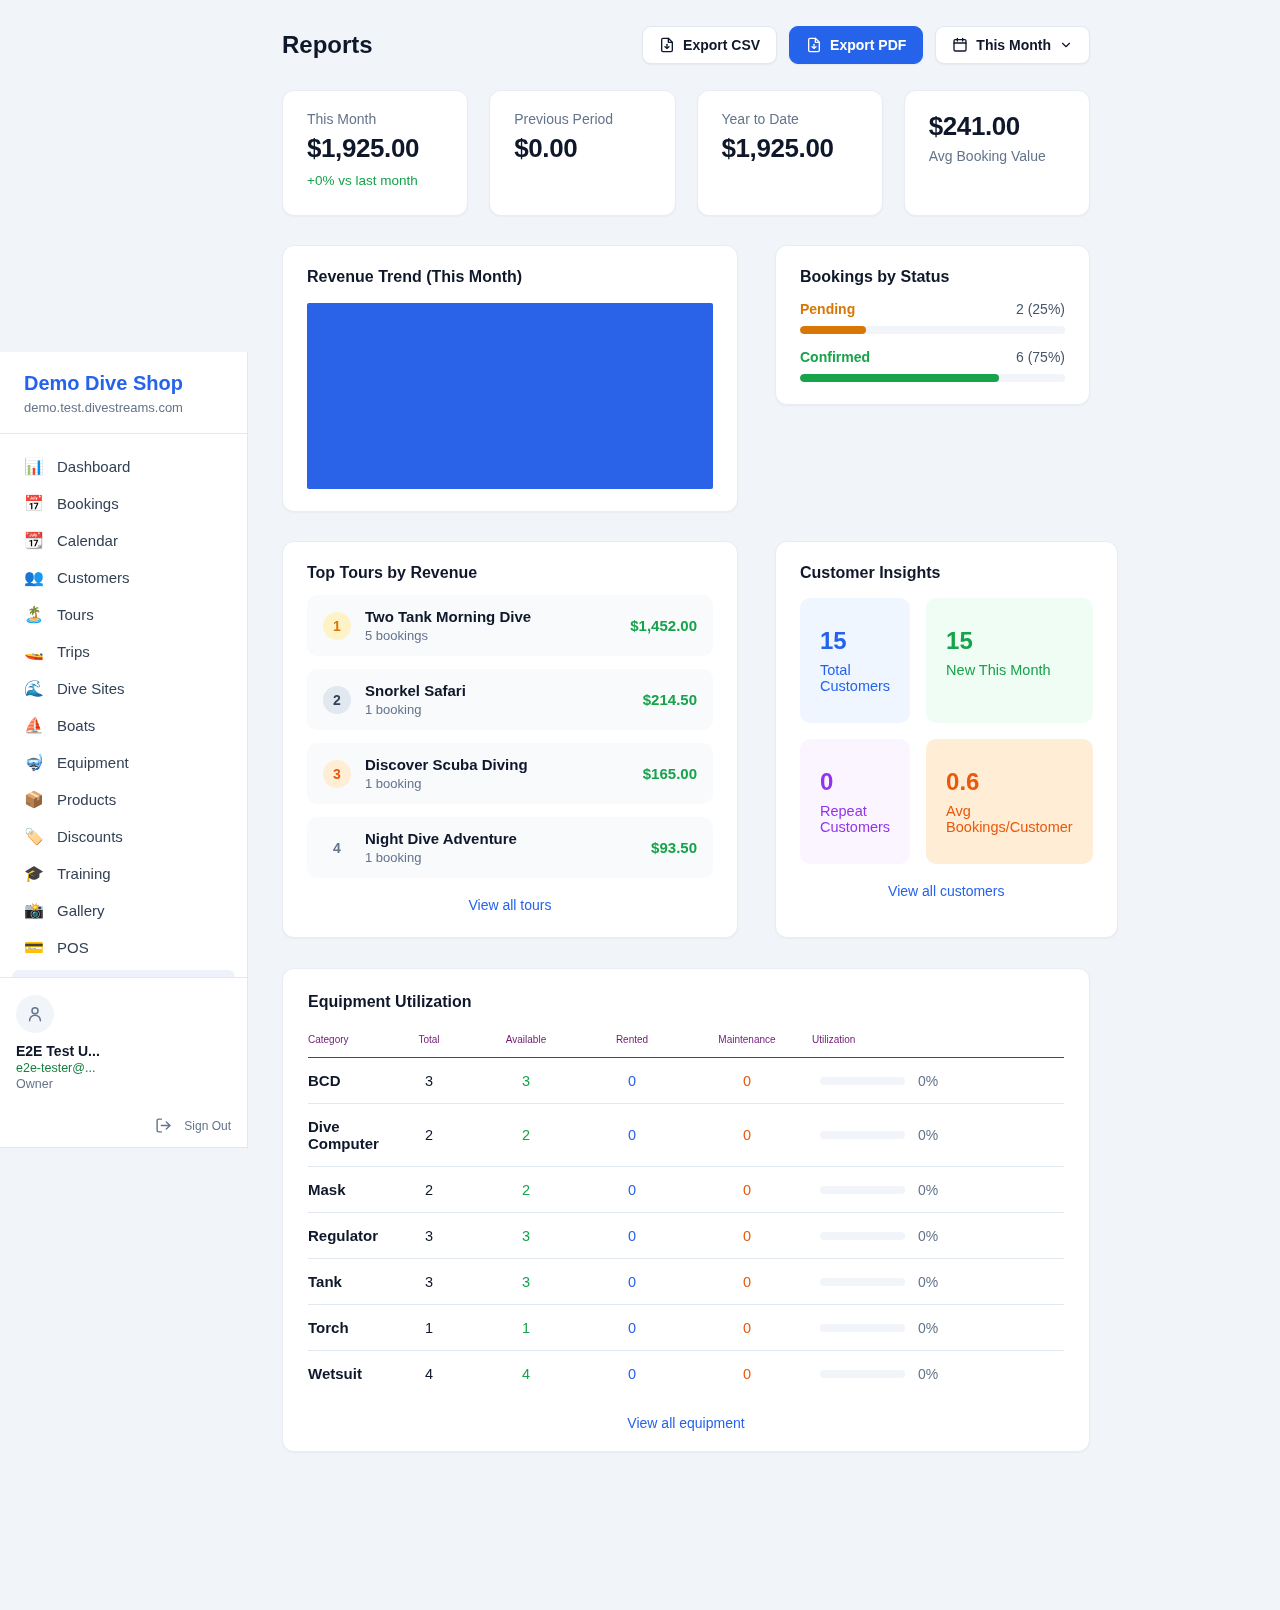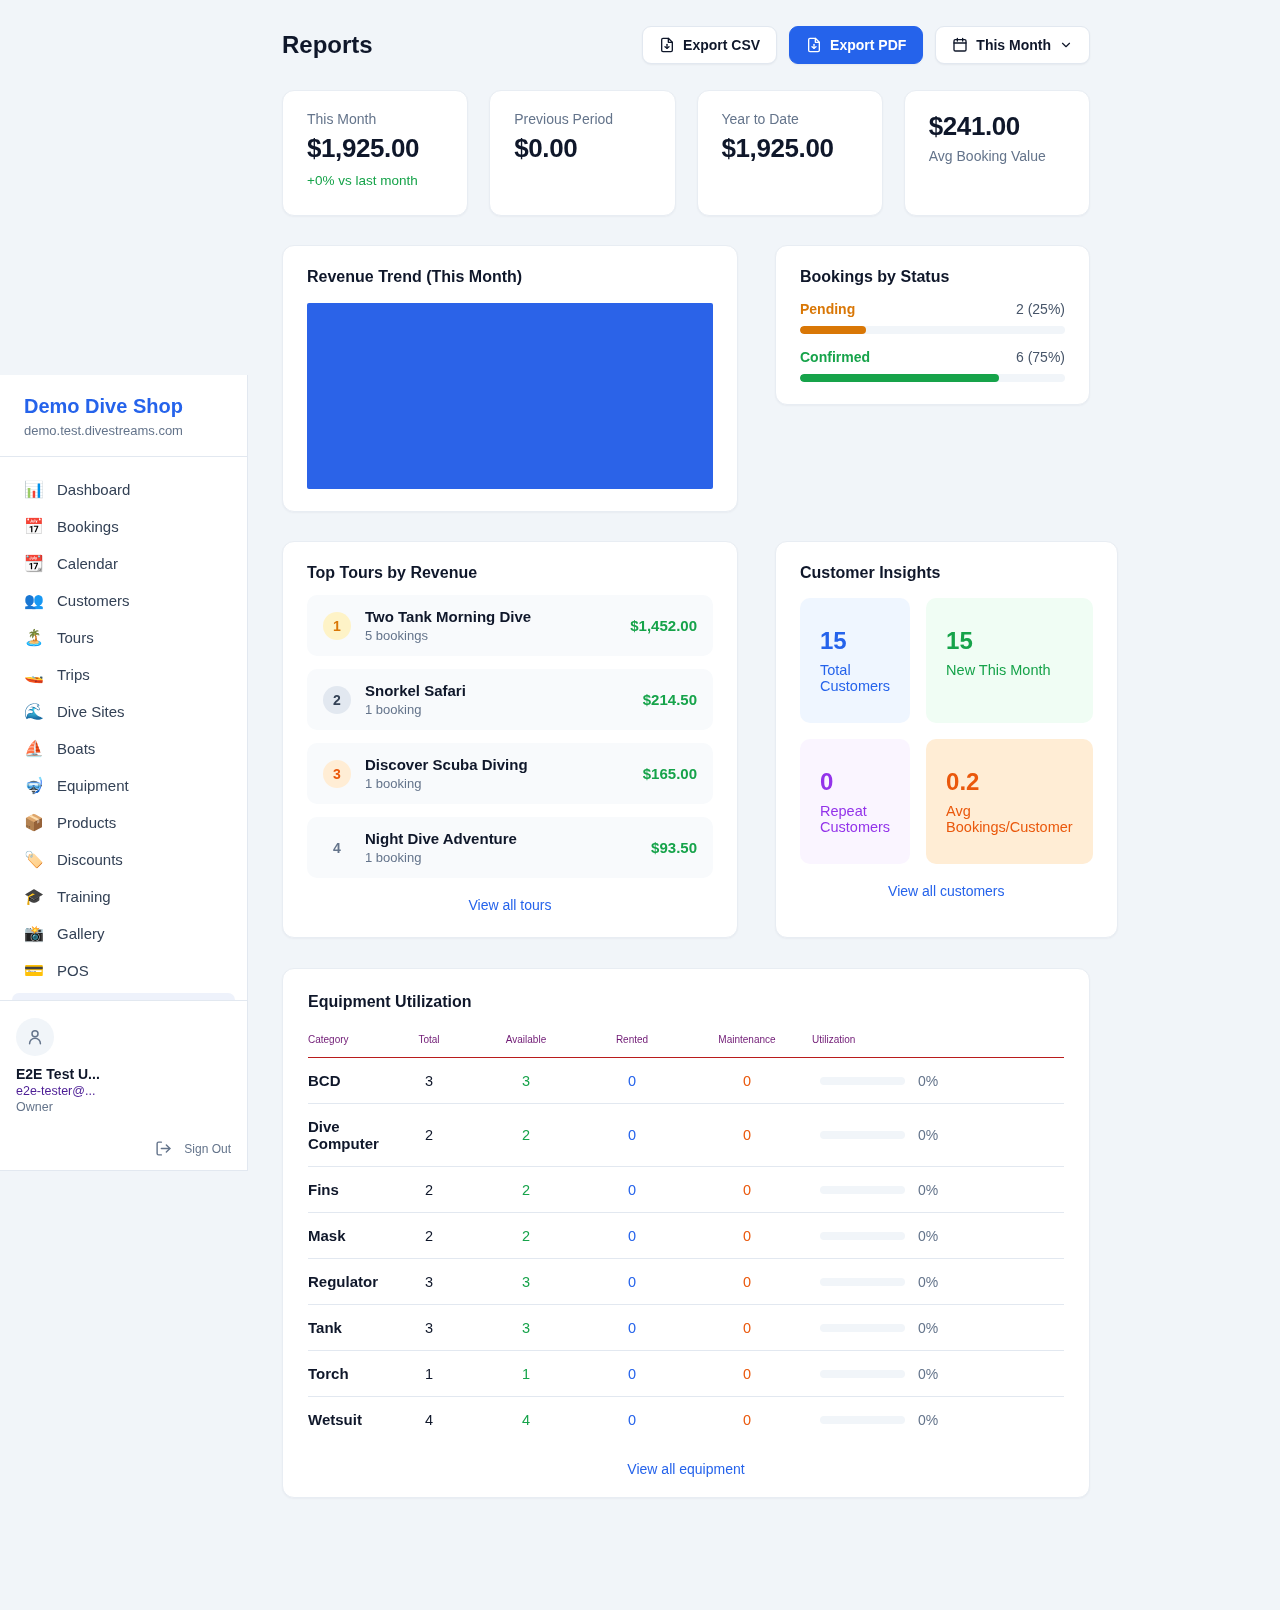--- a/index.html
+++ b/index.html
@@ -17,21 +17,21 @@
   .sb-title { color:#2563EB; font-size:20px; font-weight:700; cursor:pointer; }
   .sb-domain { color:#64748B; font-size:13px; margin-top:5px; }
   .sb-nav { padding:14px 12px 0; }
   .nav-item { display:flex; align-items:center; gap:13px; padding:10px 12px; border-radius:8px; color:#334155; font-size:15px; cursor:pointer; }
   .nav-icon { width:20px; font-size:16px; text-align:center; line-height:1; }
   .nav-sliver { height:7px; background:#EEF2FB; border-radius:8px 8px 0 0; margin-top:4px; }
   .sb-footer { border-top:1px solid #E2E8F0; padding:13px 16px; display:flex; align-items:flex-start; gap:10px;flex-direction:column; }
   .avatar { width:38px; height:38px; border-radius:50%; background:#F1F5F9; color:#64748B; display:flex; align-items:center; justify-content:center; flex:0 0 38px; margin-top:4px; }
   .u-block { min-width:0; }
   .u-name { font-size:14px; font-weight:700; color:#0F172A; white-space:nowrap; }
-  .u-email { font-size:12.5px; color:#4c1d95; margin-top:2px; white-space:nowrap; }
+  .u-email { font-size:12.5px; color:#15803d; margin-top:2px; white-space:nowrap; }
   .u-role { font-size:12.5px; color:#64748B; margin-top:2px; }
   .signout { margin-left:auto; color:#64748B; font-size:12px; display:flex; gap:12px; align-items:center; cursor:pointer; margin-top:16px; white-space:nowrap; }
 
   
   main { flex:1; padding:26px 34px 48px; min-width:0; }
   .page-head { display:flex; align-items:center; justify-content:space-between; margin-bottom:26px; }
   .page-title { font-size:24px; font-weight:700; color:#0F172A; }
   .head-actions { display:flex; gap:12px; }
   .btn { display:inline-flex; align-items:center; gap:8px; height:38px; padding:0 16px; border-radius:9px; border:1px solid #E2E8F0; background:#fff; font-size:14px; font-weight:700; color:#0F172A; cursor:pointer; box-shadow:0 1px 2px rgba(15,23,42,.05); font-family:inherit; }
   .btn svg { display:block; }
@@ -313,21 +313,21 @@
           </div>
           <div class="tile" style="background: rgb(240, 253, 244); color: rgb(22, 163, 74);">
             <div class="tile-value">15</div>
             <div class="tile-label">New This Month</div>
           </div>
           <div class="tile" style="background: rgb(250, 245, 255); color: rgb(147, 51, 234);">
             <div class="tile-value">0</div>
             <div class="tile-label">Repeat Customers</div>
           </div>
           <div class="tile" style="background: rgb(255, 237, 213); color: rgb(234, 88, 12);">
-            <div class="tile-value">0.2</div>
+            <div class="tile-value">0.6</div>
             <div class="tile-label">Avg Bookings/Customer</div>
           </div>
         </div>
         <a class="view-link">View all customers</a>
       </div>
     </div>
 
     <div class="card equip-card">
       <div class="card-title">Equipment Utilization</div>
       <table>
@@ -370,33 +370,20 @@
             <td class="c-blue">0</td>
             <td class="c-orange">0</td>
             <td>
                 <span class="util">
                   <span class="util-track"><span class="util-fill" style="width: 0%;"></span></span>
                   <span class="util-text">0%</span>
                 </span>
               </td>
           </tr>
           <tr>
-            <td class="cat">Fins</td>
-            <td>2</td>
-            <td class="c-green">2</td>
-            <td class="c-blue">0</td>
-            <td class="c-orange">0</td>
-            <td>
-                <span class="util">
-                  <span class="util-track"><span class="util-fill" style="width: 0%;"></span></span>
-                  <span class="util-text">0%</span>
-                </span>
-              </td>
-          </tr>
-          <tr>
             <td class="cat">Mask</td>
             <td>2</td>
             <td class="c-green">2</td>
             <td class="c-blue">0</td>
             <td class="c-orange">0</td>
             <td>
                 <span class="util">
                   <span class="util-track"><span class="util-fill" style="width: 0%;"></span></span>
                   <span class="util-text">0%</span>
                 </span>

